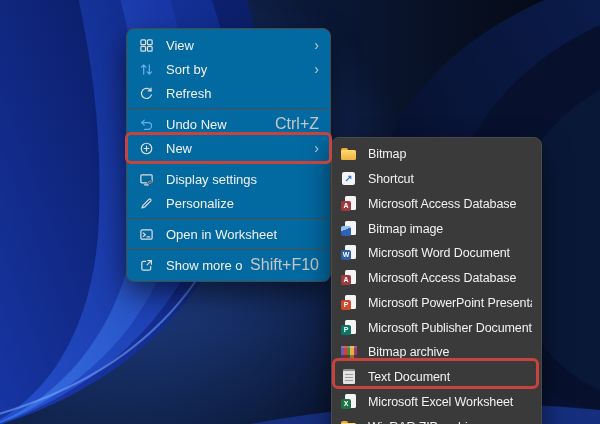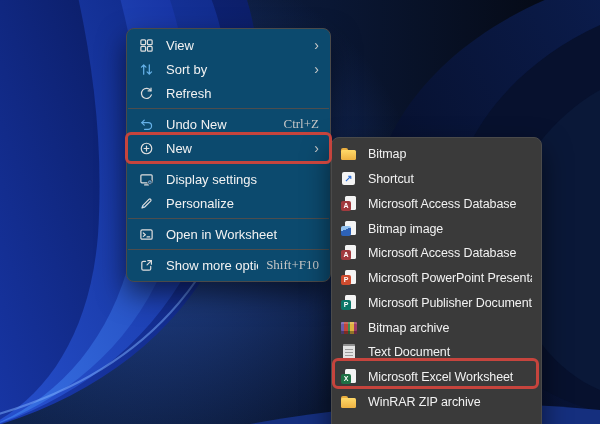--- a/index.html
+++ b/index.html
@@ -13,32 +13,32 @@
   
   .menu{
     position:absolute;
     border-radius:8px;
     border:1px solid #4a4a4a;
     box-shadow:0 12px 28px rgba(0,0,0,.55);
     padding:4px 0;
     box-sizing:border-box;
     z-index:2;
   }
-  .main-menu{left:126px;top:28px;width:205px;background:#0c4a6e;}
+  .main-menu{left:126px;top:28px;width:205px;background:#0369a1;}
   .sub-menu{left:331px;top:137px;width:211px;height:310px;background:#3a3a3a;overflow:hidden;}
 
   .mi{
     display:flex;align-items:center;
     height:24px;padding:0 11px;gap:0;
     color:#f2f2f2;font-size:13px;cursor:default;white-space:nowrap;
   }
   .sub-menu .mi{height:24.75px;padding:0 9px;font-size:12.5px;letter-spacing:-0.1px;}
   .ic{width:16px;height:16px;flex:0 0 16px;margin-right:12px;display:flex;align-items:center;justify-content:center;}
   .lbl{flex:1 1 auto;overflow:hidden;}
-  .sc{color:#c6c6c6;font-size:13px;margin-left:8px;font-family:Liberation Serif, serif;}
+  .sc{color:#c6c6c6;font-size:16px;margin-left:8px;}
   .chev{color:#c9c9c9;font-size:14px;line-height:1;margin-left:8px;}
   .sep{height:1px;background:#4d4d4d;margin:3px 1px;}
 
   
   .hl{
     position:absolute;border:3px solid #c6443d;border-radius:6px;
     z-index:3;pointer-events:none;box-sizing:border-box;
   }
   .hl-new{left:125px;top:132px;width:207px;height:32px;}
   .hl-text{left:332px;top:358px;width:207px;height:31px;}
@@ -271,20 +271,27 @@
   </div>
 
   <div class="mi">
     <span class="fi">
         <span class="page"></span>
         <span class="badge b-bitmap"></span>
       </span>
     <span class="lbl">Bitmap image</span>
   </div>
 
+  <div class="mi">
+    <span class="fi">
+        <span class="page"></span>
+        <span class="badge b-word">W</span>
+      </span>
+    <span class="lbl">Microsoft Word Document</span>
+  </div>
 
   <div class="mi">
     <span class="fi">
         <span class="page"></span>
         <span class="badge b-access">A</span>
       </span>
     <span class="lbl">Microsoft Access Database</span>
   </div>
 
   <div class="mi">

